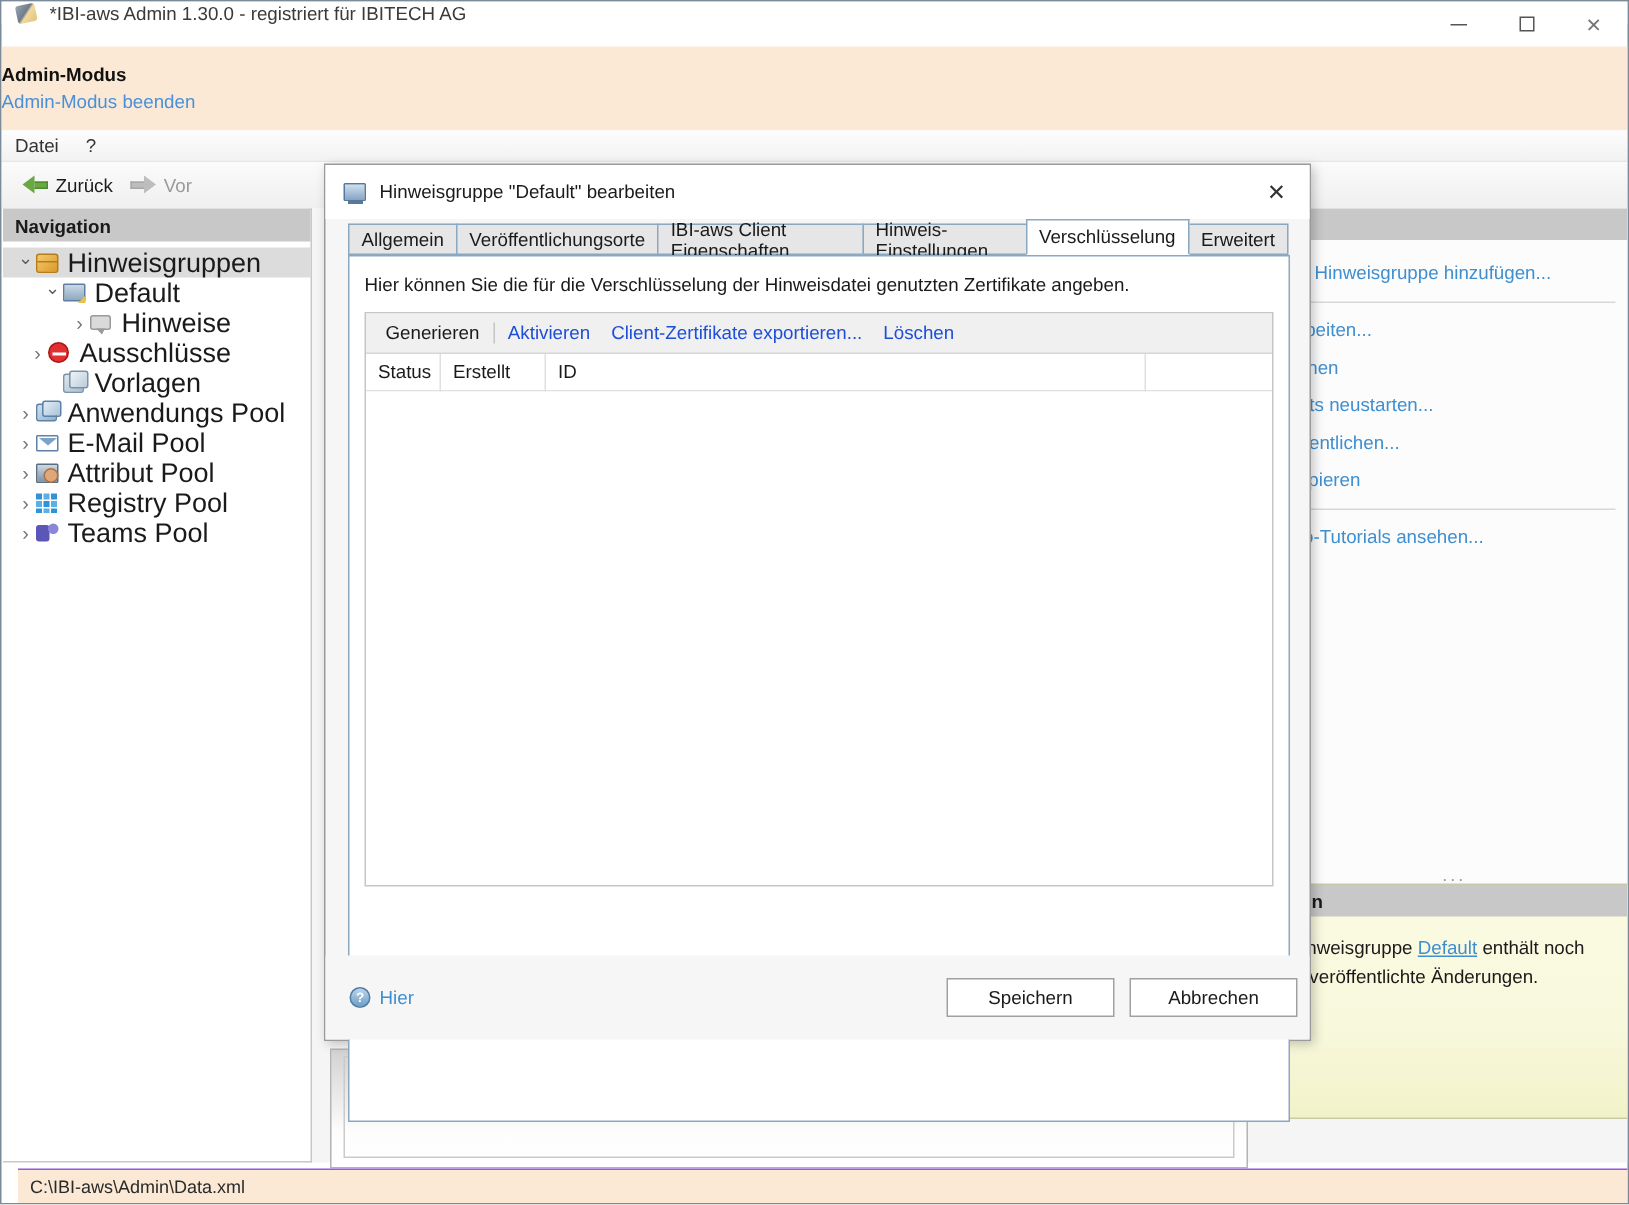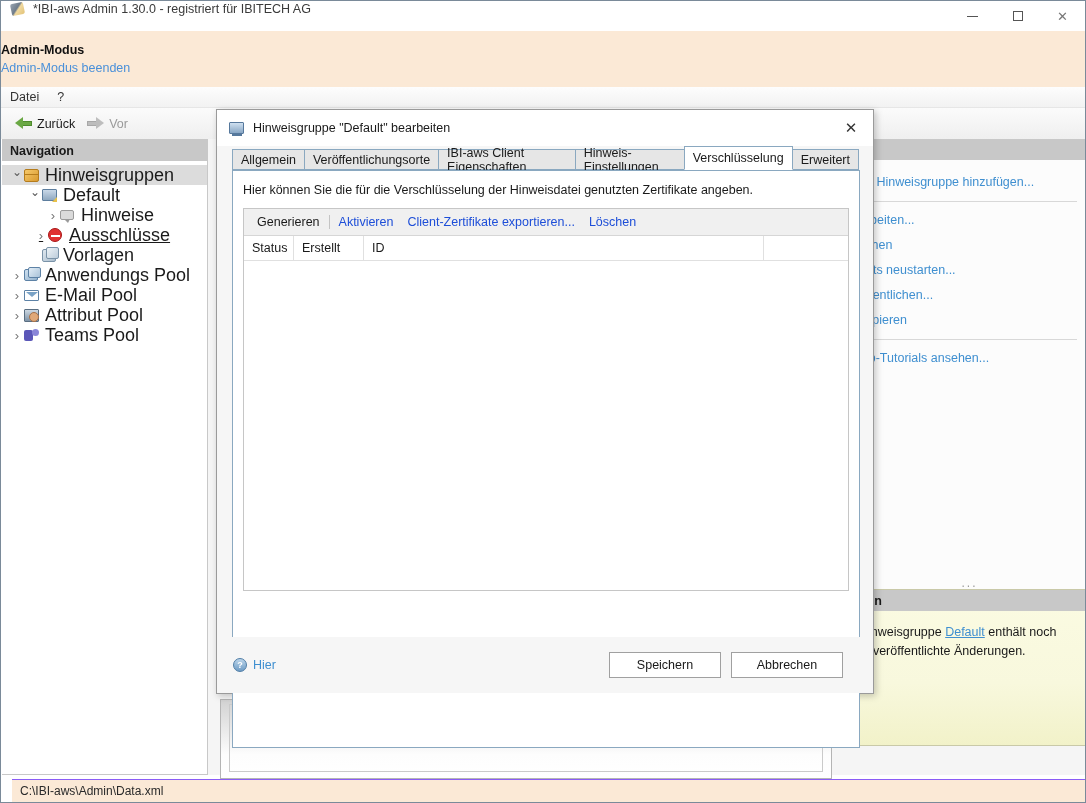--- a/index.html
+++ b/index.html
@@ -307,21 +307,21 @@
     margin-left: 16px; font-size: 12.5px; color: #3f8fd0; cursor: pointer;
   }
   .help-icon {
     width: 14px; height: 14px; border-radius: 50%;
     background: linear-gradient(to bottom,#bcd5ea,#6f9dc6);
     border: 1px solid #4f7da6;
     color: #fff; font-size: 9px; font-weight: bold;
     display: flex; align-items: center; justify-content: center;
   }
   .footer-btns {
-    margin-left: auto; margin-right: 30px; display: flex; gap: 10px;
+    margin-left: auto; margin-right: 8px; display: flex; gap: 10px;
   }
   .dlg-btn {
     min-width: 112px; height: 26px; background: #ffffff;
     border: 1px solid #a0a0a0; font-size: 12.5px; color: #1a1a1a;
     display: flex; align-items: center; justify-content: center; cursor: pointer;
   }
 </style>
 </head>
 <body>
 
@@ -389,21 +389,21 @@
           </span>
           <span>Default</span>
         </div>
         <div class="tree-row" style="padding-left: 44px;">
           <span class="chev closed"></span>
           <span class="ticon">
             <span class="ic-speech"></span>
           </span>
           <span>Hinweise</span>
         </div>
-        <div class="tree-row" style="padding-left: 32px; text-decoration: underline;">
+        <div class="tree-row" style="padding-left: 16px;">
           <span class="chev closed"></span>
           <span class="ticon">
             <span class="ic-ban"></span>
           </span>
           <span>Ausschlüsse</span>
         </div>
         <div class="tree-row" style="padding-left: 26px;">
           <span class="chev"></span>
           <span class="ticon">
             <span class="ic-copies"></span>
@@ -423,20 +423,27 @@
             <span class="ic-mail"></span>
           </span>
           <span>E-Mail Pool</span>
         </div>
         <div class="tree-row" style="padding-left: 8px;">
           <span class="chev closed"></span>
           <span class="ticon">
             <span class="ic-attr"></span>
           </span>
           <span>Attribut Pool</span>
+        </div>
+        <div class="tree-row" style="padding-left: 8px;">
+          <span class="chev closed"></span>
+          <span class="ticon">
+            <span class="ic-reg"></span>
+          </span>
+          <span>Registry Pool</span>
         </div>
         <div class="tree-row" style="padding-left: 8px;">
           <span class="chev closed"></span>
           <span class="ticon">
             <span class="ic-teams"></span>
           </span>
           <span>Teams Pool</span>
         </div>
       </div>
   </div>

